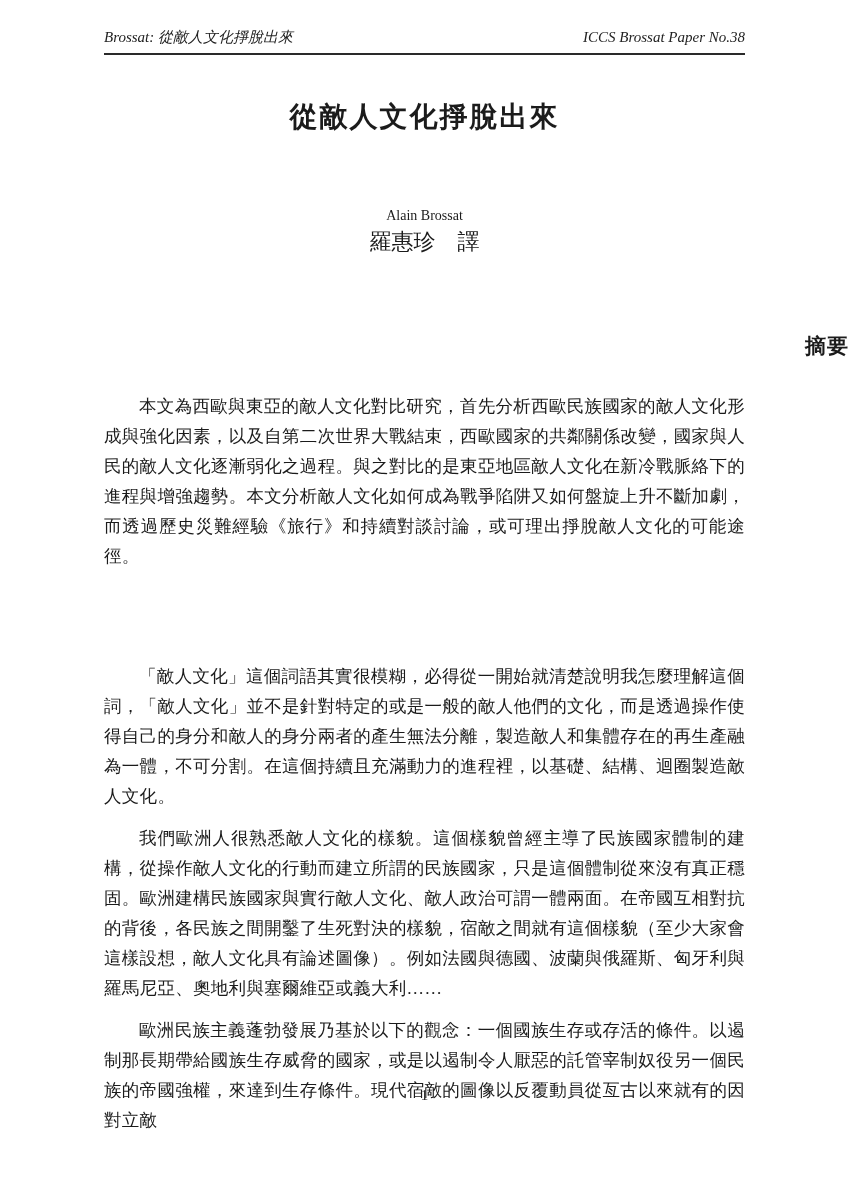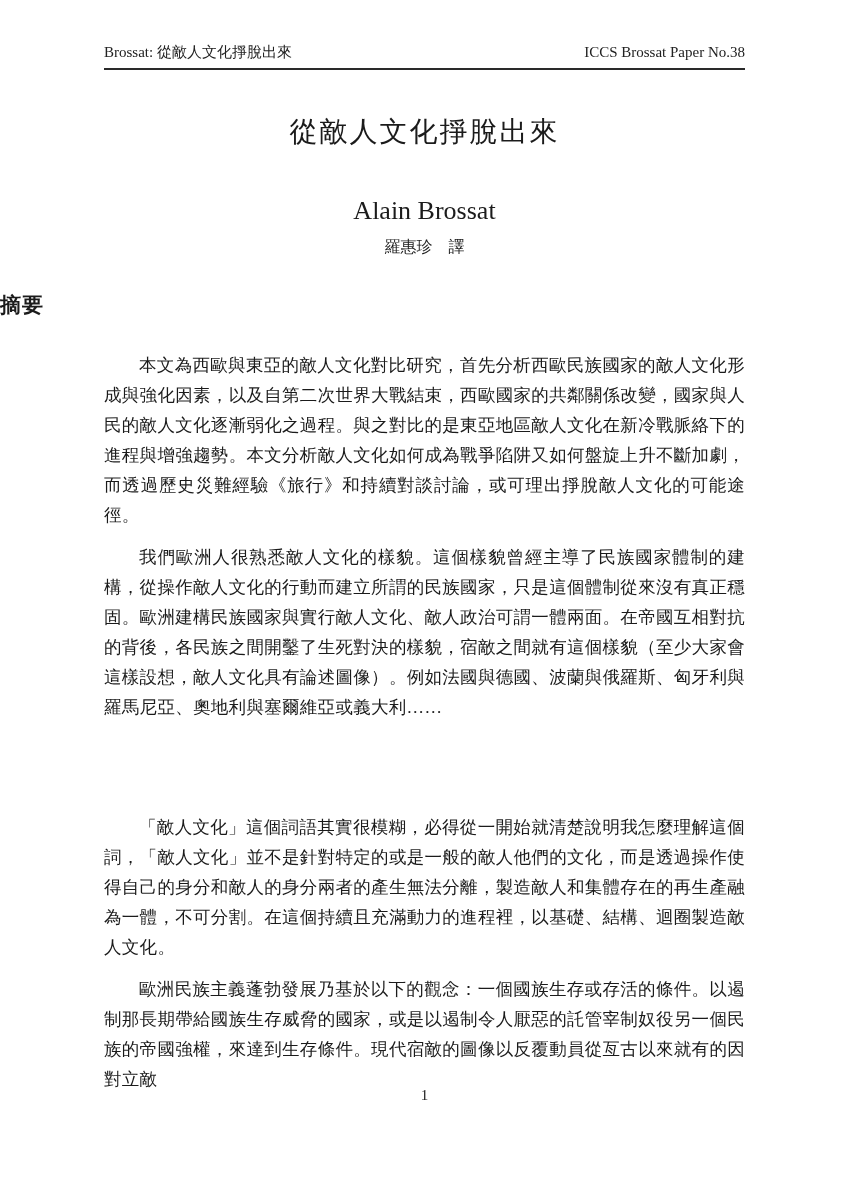--- a/index.html
+++ b/index.html
@@ -15,53 +15,53 @@
     background: #ffffff;
     color: #1b1b1b;
     font-family: "Liberation Serif", "DejaVu Serif", serif;
     overflow: hidden;
   }
   .running-header {
     display: flex;
     justify-content: space-between;
     align-items: baseline;
     margin: 0 104px;
-    padding-top: 42px;
+    padding-top: 27px;
+    font-style: italic;
     font-size: 15px;
     line-height: 20px;
     color: #222222;
   }
   .header-rule {
     margin: 6px 104px 0 104px;
     border-bottom: 2px solid #2a2a2a;
     height: 0;
   }
   .doc-title {
     margin: 44px 0 0 0;
     text-align: center;
     font-size: 28px;
-    font-weight: normal;
+    font-weight: bold;
     line-height: 36px;
     letter-spacing: 2px;
   }
   .author {
-    margin-top: 48px;
+    margin-top: 68px;
     text-align: center;
-    font-size: 26px;
+    font-size: 14px;
     line-height: 26px;
   }
   .translator {
-    margin-top: 10px;
     text-align: center;
-    font-size: 16px;
+    font-size: 22px;
     line-height: 26px;
   }
   .abstract-heading {
-    margin: 30px 0 0 0;
-    text-align: left;
+    margin: 76px 0 0 0;
+    text-align: right;
     font-size: 21px;
     font-weight: bold;
     line-height: 30px;
     letter-spacing: 1px;
   }
   .para {
     margin: 0 104px;
     font-size: 17.5px;
     line-height: 30px;
     text-align: justify;
@@ -103,21 +103,21 @@
   <h1 class="doc-title">從敵人文化掙脫出來</h1>
 
   <div class="author">Alain Brossat</div>
 
   <div class="translator">羅惠珍　譯</div>
 
   <h2 class="abstract-heading">摘要</h2>
 
   <p class="para abstract">本文為西歐與東亞的敵人文化對比研究，首先分析西歐民族國家的敵人文化形成與強化因素，以及自第二次世界大戰結束，西歐國家的共鄰關係改變，國家與人民的敵人文化逐漸弱化之過程。與之對比的是東亞地區敵人文化在新冷戰脈絡下的進程與增強趨勢。本文分析敵人文化如何成為戰爭陷阱又如何盤旋上升不斷加劇，而透過歷史災難經驗《旅行》和持續對談討論，或可理出掙脫敵人文化的可能途徑。</p>
 
+  <p class="para body-para-first">「敵人文化」這個詞語其實很模糊，必得從一開始就清楚說明我怎麼理解這個詞，「敵人文化」並不是針對特定的或是一般的敵人他們的文化，而是透過操作使得自己的身分和敵人的身分兩者的產生無法分離，製造敵人和集體存在的再生產融為一體，不可分割。在這個持續且充滿動力的進程裡，以基礎、結構、迴圈製造敵人文化。</p>
+
   <p class="para body-para">我們歐洲人很熟悉敵人文化的樣貌。這個樣貌曾經主導了民族國家體制的建構，從操作敵人文化的行動而建立所謂的民族國家，只是這個體制從來沒有真正穩固。歐洲建構民族國家與實行敵人文化、敵人政治可謂一體兩面。在帝國互相對抗的背後，各民族之間開鑿了生死對決的樣貌，宿敵之間就有這個樣貌（至少大家會這樣設想，敵人文化具有論述圖像）。例如法國與德國、波蘭與俄羅斯、匈牙利與羅馬尼亞、奧地利與塞爾維亞或義大利……</p>
-
-  <p class="para body-para-first">「敵人文化」這個詞語其實很模糊，必得從一開始就清楚說明我怎麼理解這個詞，「敵人文化」並不是針對特定的或是一般的敵人他們的文化，而是透過操作使得自己的身分和敵人的身分兩者的產生無法分離，製造敵人和集體存在的再生產融為一體，不可分割。在這個持續且充滿動力的進程裡，以基礎、結構、迴圈製造敵人文化。</p>
 
   <p class="para body-para">歐洲民族主義蓬勃發展乃基於以下的觀念：一個國族生存或存活的條件。以遏制那長期帶給國族生存威脅的國家，或是以遏制令人厭惡的託管宰制奴役另一個民族的帝國強權，來達到生存條件。現代宿敵的圖像以反覆動員從亙古以來就有的因對立敵</p>
 
   <div class="page-number">1</div>
 
 </div>
 
 </body></html>

